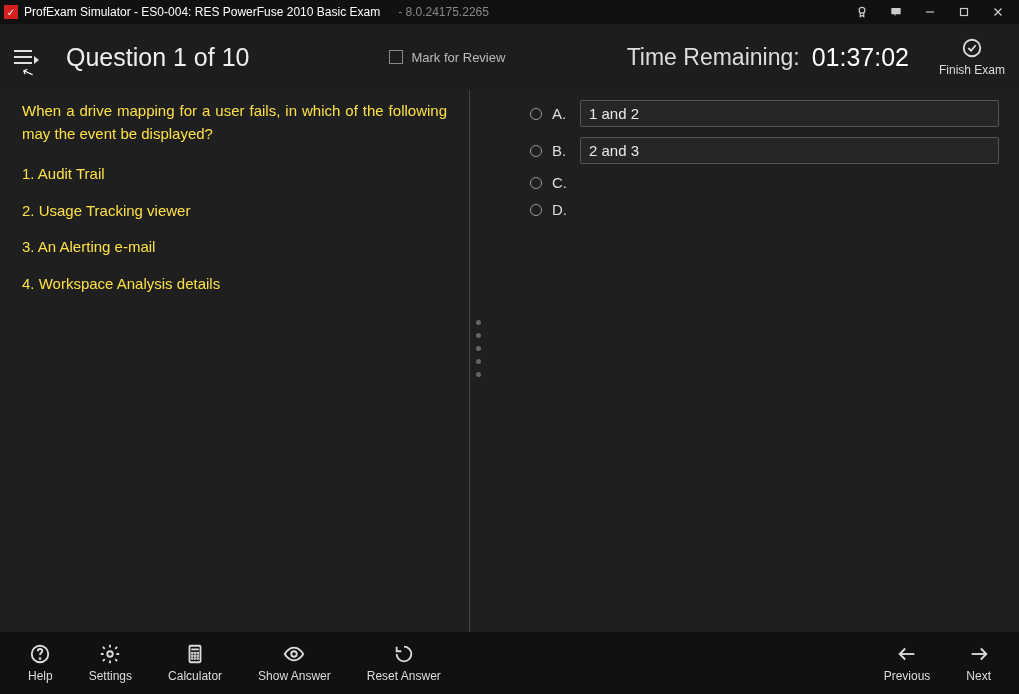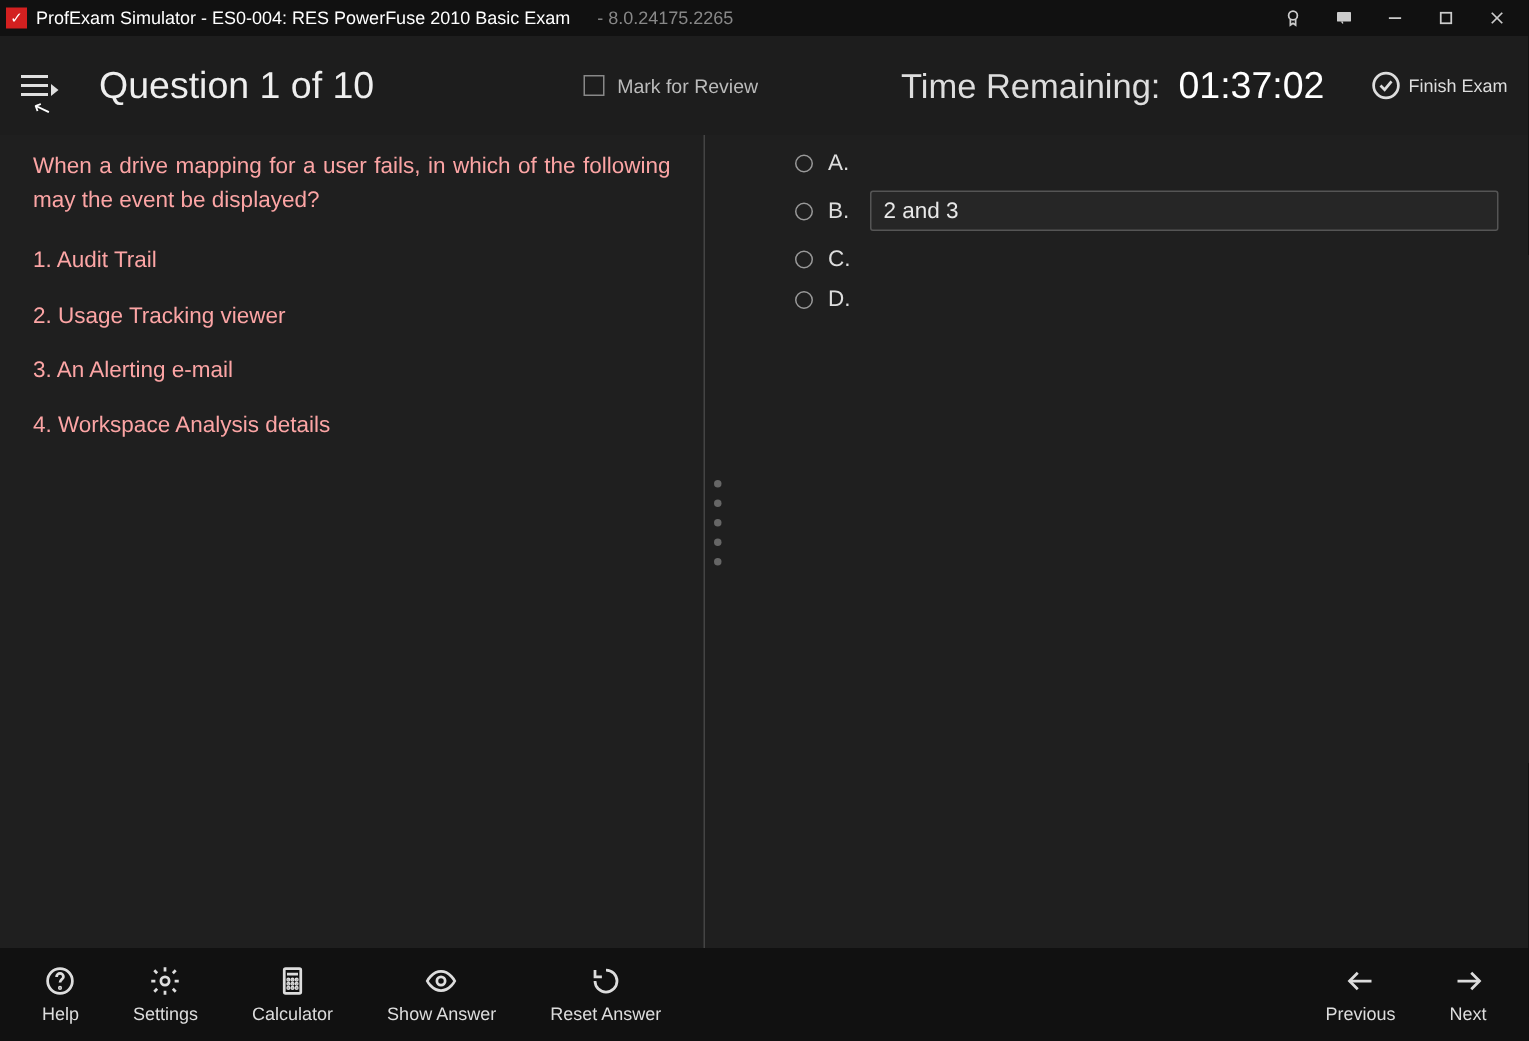--- a/index.html
+++ b/index.html
@@ -80,37 +80,37 @@
 }
 .markreview .chk {
   width: 14px; height: 14px;
   border: 1px solid #888;
   margin-right: 8px;
 }
 .headerbar .spacer { flex: 1; }
 .time-label { font-size: 23px; font-weight: 300; color: #ddd; margin-right: 12px;}
 .time-value { font-size: 25px; font-weight: 400; color: #fff; margin-right: 30px;}
 .finish {
-  display: flex; flex-direction: row; align-items: center;
+  display: flex; flex-direction: column; align-items: center;
   font-size: 12px; color: #ddd; cursor: pointer;
   gap: 4px;
 }
 .finish svg { width: 22px; height: 22px; }
 .main {
   flex: 1;
   display: flex;
   background: #1f1f1f;
   position: relative;
 }
 .leftpane {
   width: 470px;
   padding: 10px 22px 10px 22px;
   font-size: 15px;
   line-height: 1.5;
-  color: #fca5a5;
+  color: #fde047;
   border-right: 1px solid #444;
   text-align: justify;
 }
 .leftpane .qtext { margin-bottom: 18px; }
 .leftpane .opt { margin-bottom: 14px; }
 .splitter {
   position: absolute;
   left: 476px; top: 230px;
   display: flex; flex-direction: column; gap: 8px;
 }
@@ -236,20 +236,21 @@
       <div class="dot"></div>
       <div class="dot"></div>
       <div class="dot"></div>
       <div class="dot"></div>
   </div>
 
   <div class="rightpane">
     <div class="answer-row">
       <div class="radio"></div>
       <div class="letter">A.</div>
+      <div class="box">1 and 2</div>
     </div>
     <div class="answer-row">
       <div class="radio"></div>
       <div class="letter">B.</div>
       <div class="box">2 and 3</div>
     </div>
     <div class="answer-row">
       <div class="radio"></div>
       <div class="letter">C.</div>
     </div>

